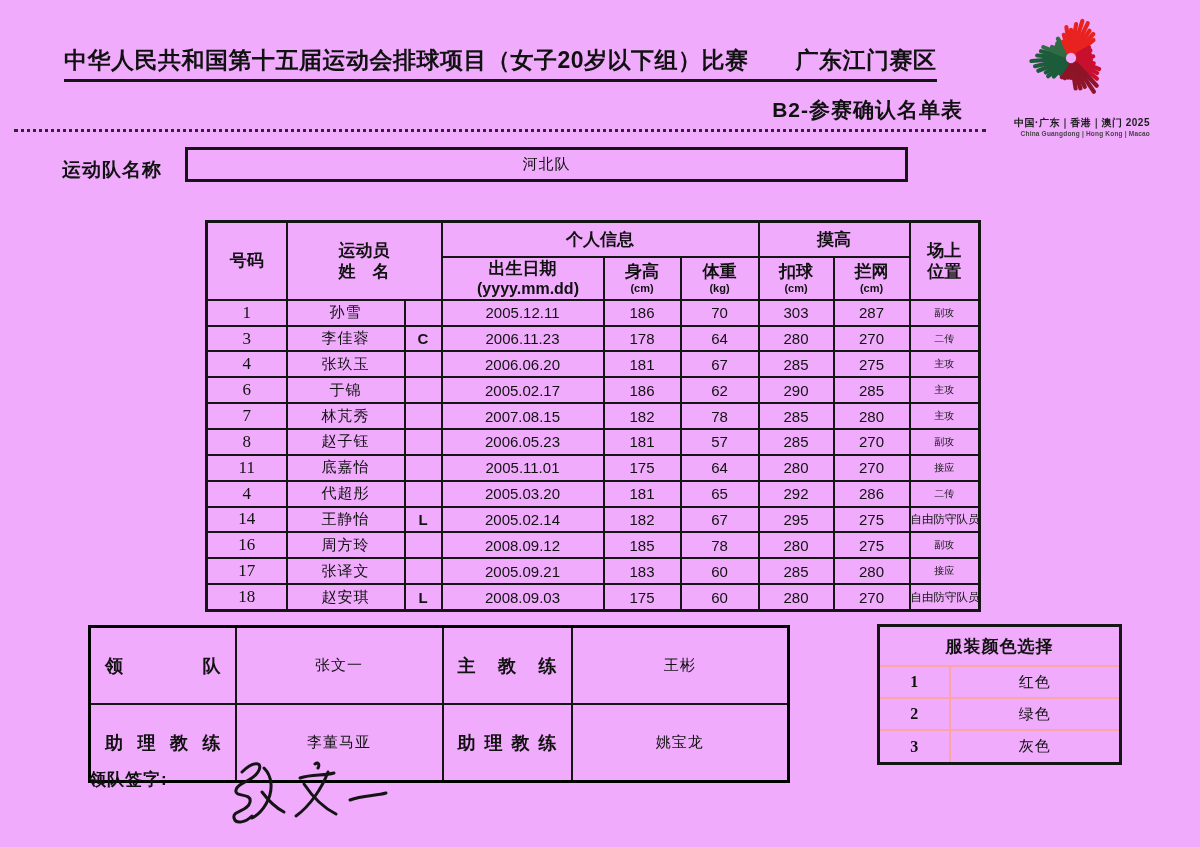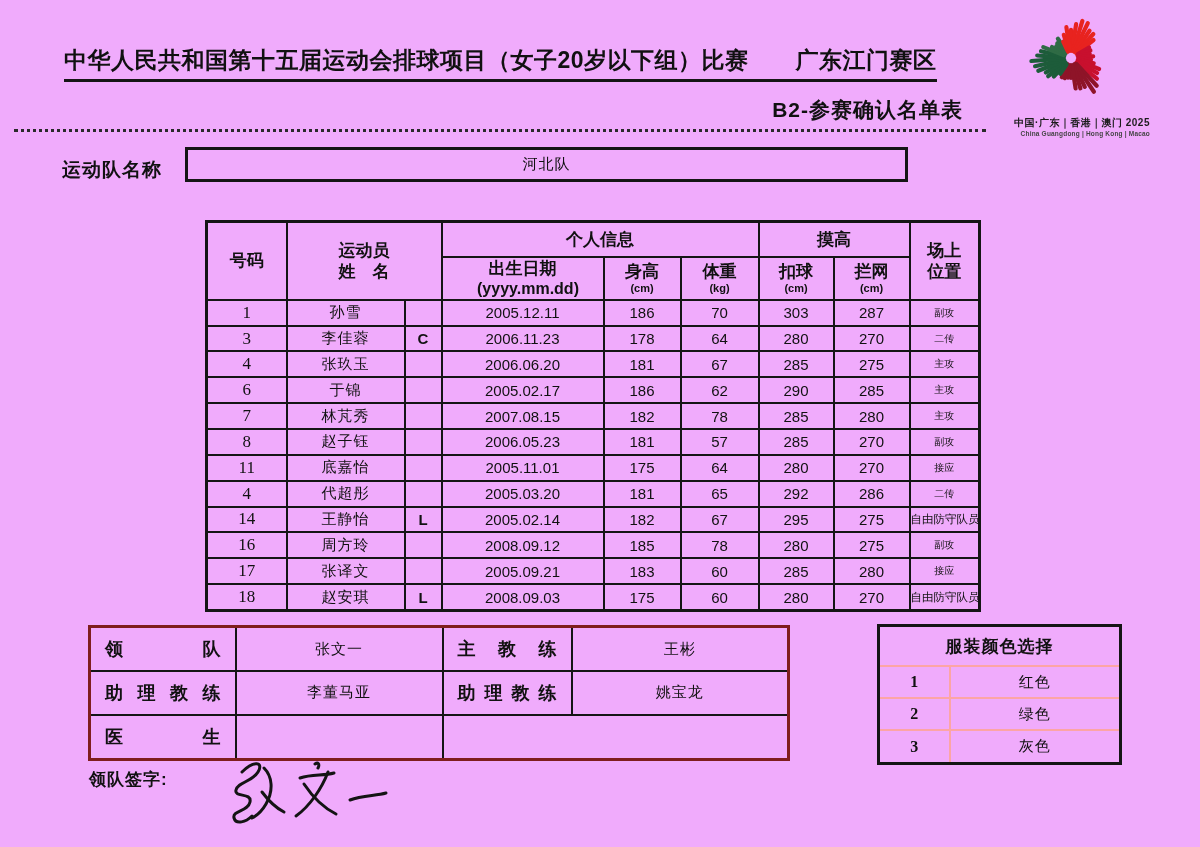--- a/index.html
+++ b/index.html
@@ -55,22 +55,22 @@
   .row-h1 { height: 35px; }
   .row-h2 { height: 40px; }
   .col-num  { font-family: "Liberation Serif", serif; font-size: 17px; }
   .col-name { font-family: "Liberation Serif", serif; font-size: 15px; letter-spacing: 1px; }
   .col-role { font-family: "Liberation Sans", sans-serif; font-size: 15px; font-weight: 600; }
   .col-birth, .col-metric { font-family: Liberation Sans, sans-serif; font-size: 15px; }
   .col-pos  { font-family: "Liberation Serif", serif; font-size: 10px; white-space: nowrap; }
   .pos-small { font-size: 11.5px; letter-spacing: 0; }
   
   .staff-table {
-    position: absolute; left: 88px; top: 625px; width: 699px; height: 136px;
-    border-collapse: collapse; table-layout: fixed; border: 3px solid #7f1d1d;
+    position: absolute; left: 88px; top: 625px; width: 699px; height: 158px;
+    border-collapse: collapse; table-layout: fixed; border: 3px solid #000000;
   }
   .staff-table td { border: 2.5px solid #151515; vertical-align: middle; padding: 0 14px; overflow: hidden; }
   .staff-label {
     font-size: 18px; font-weight: 700;
     text-align: justify; text-align-last: justify; -moz-text-align-last: justify;
   }
   .staff-value { font-family: "Liberation Serif", serif; font-size: 15px; text-align: center; letter-spacing: 1px; }
   
   .uniform-table {
     position: absolute; left: 877px; top: 624px; width: 242px; height: 141px;
@@ -345,25 +345,20 @@
         <td class="staff-value">张文一</td>
         <td class="staff-label">主教练</td>
         <td class="staff-value">王彬</td>
       </tr>
       <tr>
         <td class="staff-label">助理教练</td>
         <td class="staff-value">李董马亚</td>
         <td class="staff-label">助理教练</td>
         <td class="staff-value">姚宝龙</td>
       </tr>
-      <tr>
-        <td class="staff-label">医生</td>
-        <td class="staff-value"></td>
-        <td class="staff-value" colspan="2"></td>
-      </tr>
     </tbody>
   </table>
 
   <table class="uniform-table">
     <colgroup>
         <col style="width:71px">
         <col style="width:171px">
       </colgroup>
     <thead>
       <tr>

